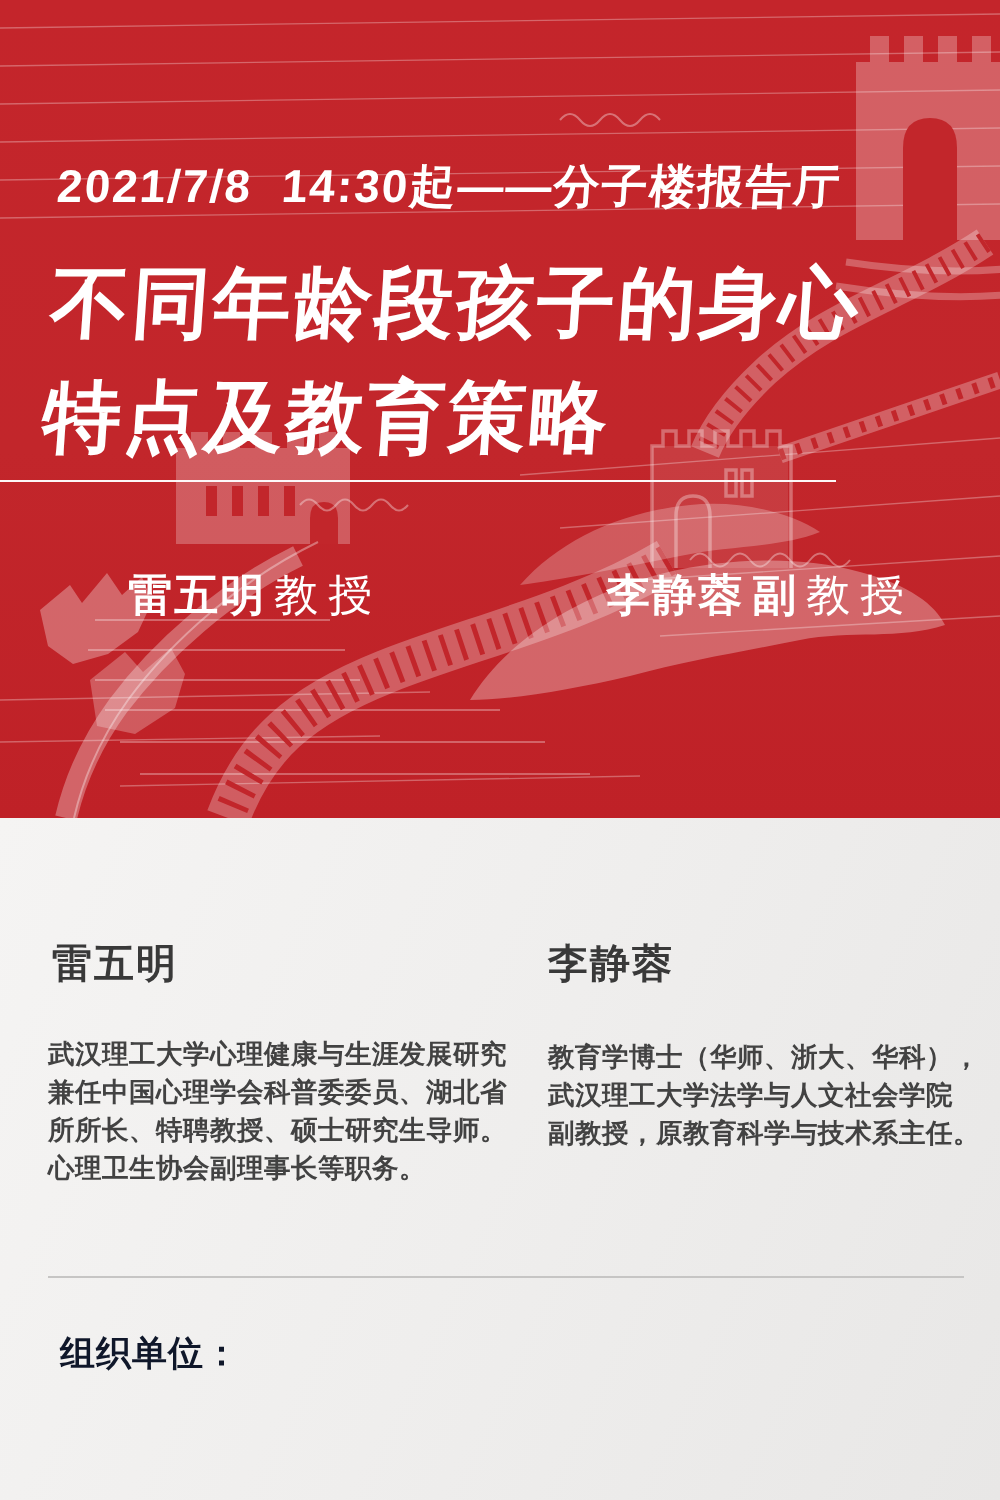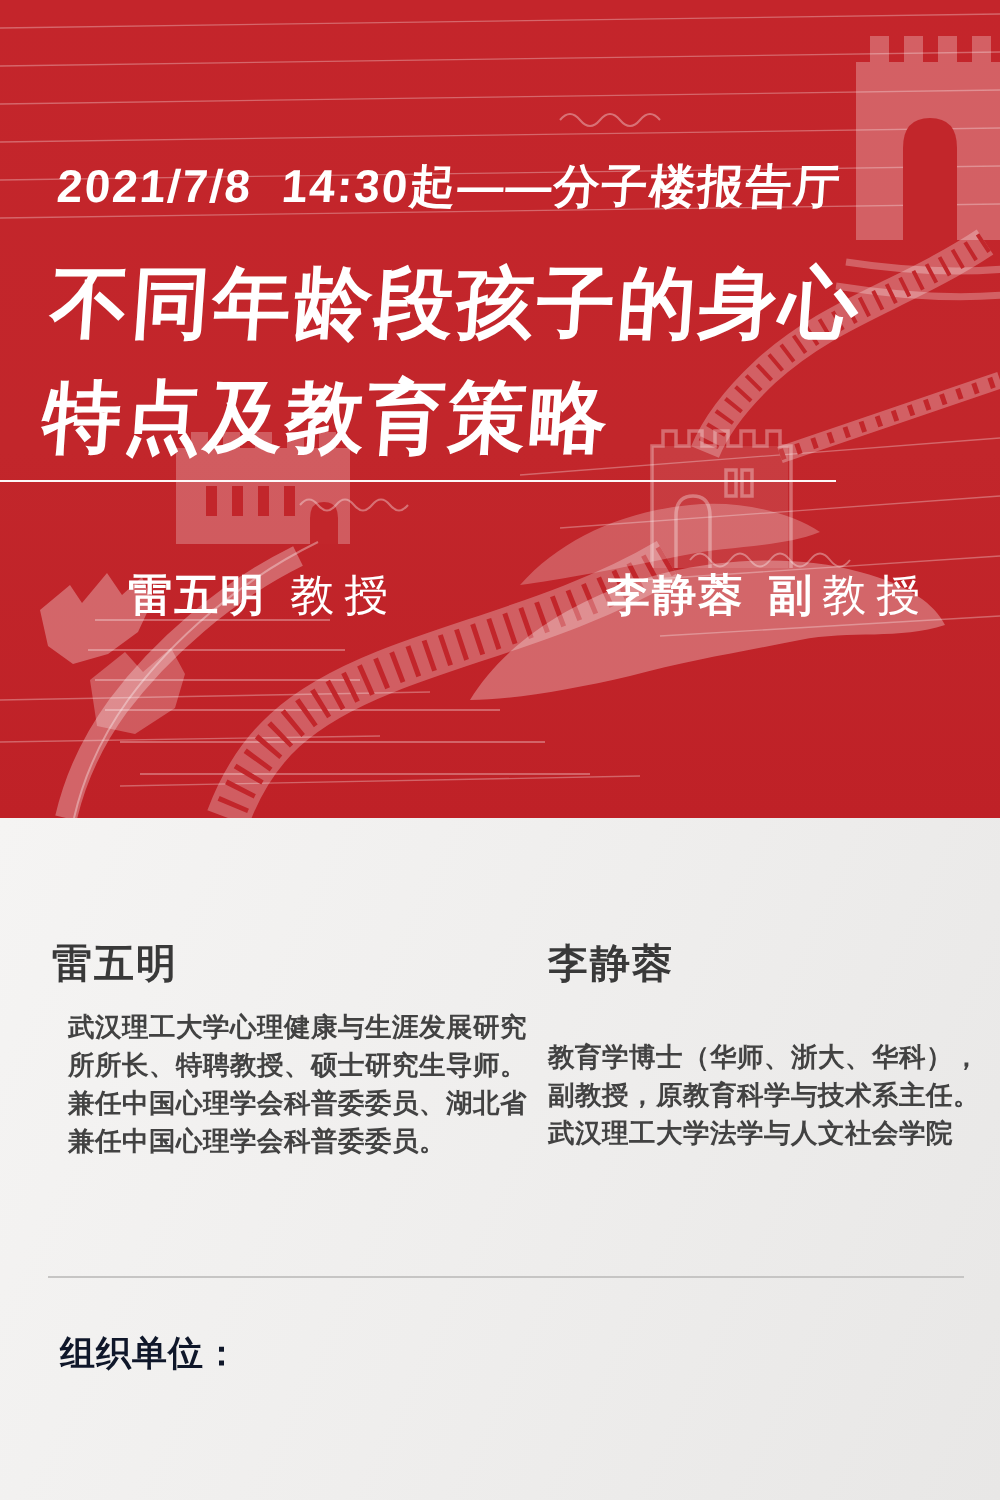--- a/index.html
+++ b/index.html
@@ -21,32 +21,32 @@
   }
   .title{
     position:absolute;left:55px;top:246px;margin:0;color:#fff;
     font-size:78px;font-weight:900;line-height:114px;letter-spacing:3px;
     transform:skewX(-4deg);transform-origin:0 0;
   }
   .title span{display:block;white-space:pre;}
   .hr-white{position:absolute;left:0;top:480px;width:836px;height:2px;background:rgba(255,255,255,.96);}
   .speaker{position:absolute;top:508px;color:#fff;font-size:44px;line-height:58px;white-space:pre;}
   .speaker .nm{font-weight:800;letter-spacing:2px;}
-  .speaker .ti{font-weight:400;letter-spacing:10px;margin-left:24px;font-family:Liberation Mono, monospace;}
+  .speaker .ti{font-weight:400;letter-spacing:10px;margin-left:8px;font-family:Liberation Mono, monospace;}
   .speaker .tb{font-weight:800;}
   .s1{left:55px;} .s2{left:533px;}
   
   .info{
     position:absolute;left:0;top:818px;width:1000px;height:682px;
     background:linear-gradient(115deg,#f5f4f3 0%,#efeeed 50%,#e8e7e6 100%);
   }
   .bio-name{position:absolute;top:936px;font-size:40px;font-weight:800;color:#393939;letter-spacing:2px;}
   .bn1{left:52px;} .bn2{left:548px;}
   .bio{position:absolute;top:1008px;font-size:26.5px;font-weight:700;color:#424242;line-height:38px;letter-spacing:.5px;}
-  .b1{left:68px;} .b2{left:548px;margin-top:30px;}
+  .b1{left:48px;margin-top:27px;} .b2{left:548px;margin-top:30px;}
   .hr-gray{position:absolute;left:48px;top:1276px;width:916px;height:2px;background:#c6c5c4;}
   .org-label{position:absolute;left:60px;top:1330px;font-size:35px;font-weight:800;color:#0f172a;letter-spacing:1px;}
   .orgs{position:absolute;left:62px;top:1396px;font-size:31px;font-weight:400;color:#3a3a3a;letter-spacing:1px;}
   .orgs .o1{margin-right:58px;}
 </style>
 </head>
 <body>
 
 <div class="poster">
 
@@ -145,27 +145,27 @@
     </div>
   </section>
 
   <section class="info"></section>
 
   <div class="bio-name bn1">雷五明</div>
   <div class="bio-name bn2">李静蓉</div>
 
   <div class="bio b1">
     <div>武汉理工大学心理健康与生涯发展研究</div>
+    <div>兼任中国心理学会科普委委员、湖北省</div>
     <div>所所长、特聘教授、硕士研究生导师。</div>
-    <div>兼任中国心理学会科普委委员、湖北省</div>
-    <div>兼任中国心理学会科普委委员。</div>
+    <div>心理卫生协会副理事长等职务。</div>
   </div>
   <div class="bio b2">
     <div>教育学博士（华师、浙大、华科），</div>
+    <div>武汉理工大学法学与人文社会学院</div>
     <div>副教授，原教育科学与技术系主任。</div>
-    <div>武汉理工大学法学与人文社会学院</div>
   </div>
 
   <div class="hr-gray"></div>
 
   <div class="org-label">组织单位：</div>
 
 </div>
 
 </body></html>

